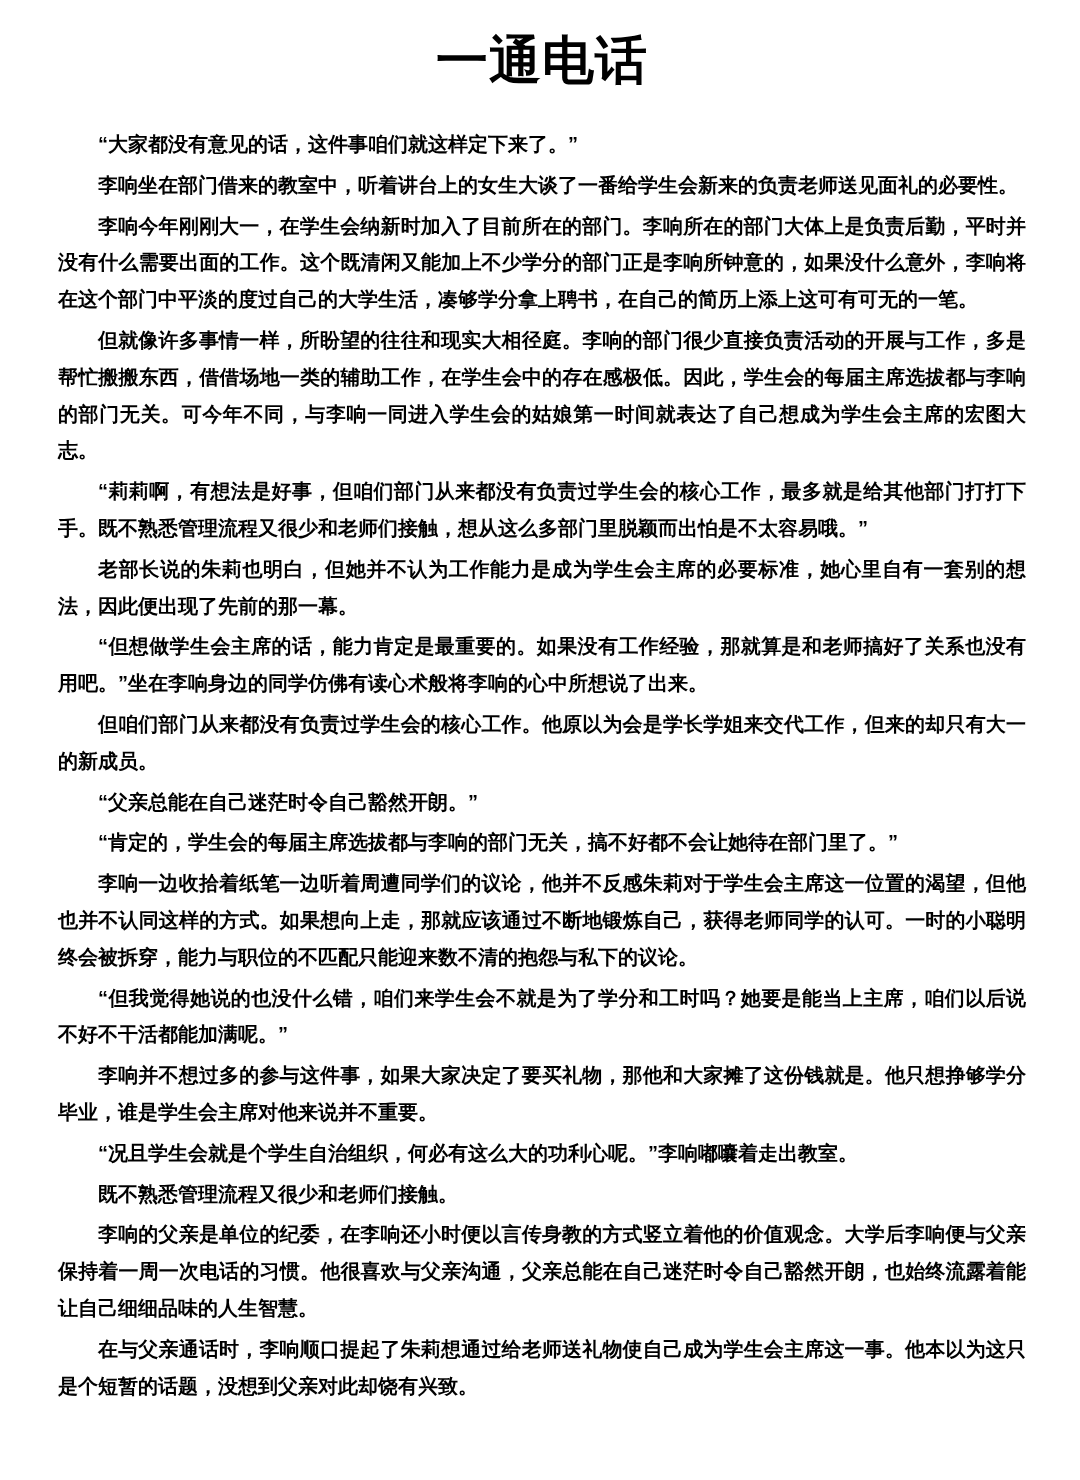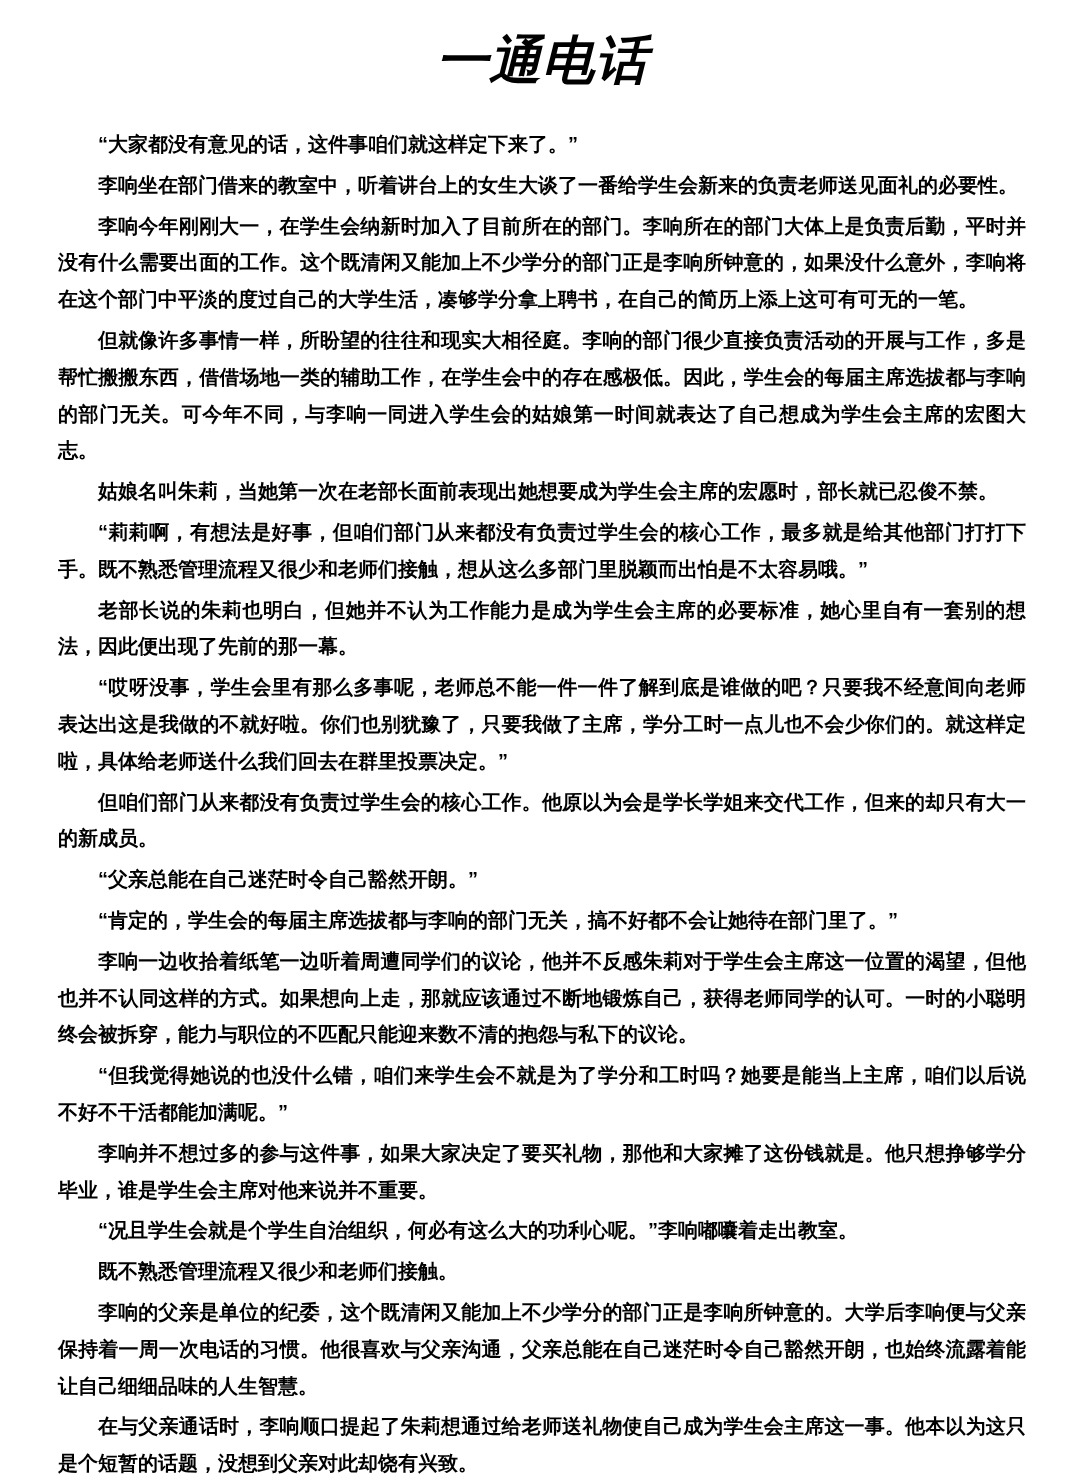--- a/index.html
+++ b/index.html
@@ -19,21 +19,20 @@
     padding: 20px 50px 0 54px;
   }
   .doc-title {
     margin: 0;
     padding: 4px 0 0 0;
     text-align: center;
     font-size: 52px;
     line-height: 72px;
     font-weight: bold;
     letter-spacing: 1px;
-    font-style: italic;
   }
   .doc-body {
     margin-top: 30px;
   }
   .doc-body p {
     margin: 4px;
     font-size: 20px;
     line-height: 36.8px;
     font-weight: bold;
     text-align: justify;
@@ -44,29 +43,28 @@
 </head>
 <body>
 
 <div class="page">
   <h1 class="doc-title">一通电话</h1>
   <div class="doc-body">
     <p>“大家都没有意见的话，这件事咱们就这样定下来了。”</p>
     <p>李响坐在部门借来的教室中，听着讲台上的女生大谈了一番给学生会新来的负责老师送见面礼的必要性。</p>
     <p>李响今年刚刚大一，在学生会纳新时加入了目前所在的部门。李响所在的部门大体上是负责后勤，平时并没有什么需要出面的工作。这个既清闲又能加上不少学分的部门正是李响所钟意的，如果没什么意外，李响将在这个部门中平淡的度过自己的大学生活，凑够学分拿上聘书，在自己的简历上添上这可有可无的一笔。</p>
     <p>但就像许多事情一样，所盼望的往往和现实大相径庭。李响的部门很少直接负责活动的开展与工作，多是帮忙搬搬东西，借借场地一类的辅助工作，在学生会中的存在感极低。因此，学生会的每届主席选拔都与李响的部门无关。可今年不同，与李响一同进入学生会的姑娘第一时间就表达了自己想成为学生会主席的宏图大志。</p>
-    <p>姑娘名叫朱莉，当她第一次在老部长面前表现出她想要成为学生会主席的宏愿时，部长就已忍俊不禁。</p>
     <p>“莉莉啊，有想法是好事，但咱们部门从来都没有负责过学生会的核心工作，最多就是给其他部门打打下手。既不熟悉管理流程又很少和老师们接触，想从这么多部门里脱颖而出怕是不太容易哦。”</p>
     <p>老部长说的朱莉也明白，但她并不认为工作能力是成为学生会主席的必要标准，她心里自有一套别的想法，因此便出现了先前的那一幕。</p>
-    <p>“哎呀没事，学生会里有那么多事呢，老师总不能一件一件了解到底是谁做的吧？只要我不经意间向老师表达出这是我做的不就好啦。你们也别犹豫了，只要我做了主席，学分工时一点儿也不会少你们的。就这样定啦，具体给老师送什么我们回去在群里投票决定。”</p>
+    <p>“但想做学生会主席的话，能力肯定是最重要的。如果没有工作经验，那就算是和老师搞好了关系也没有用吧。”坐在李响身边的同学仿佛有读心术般将李响的心中所想说了出来。</p>
     <p>但咱们部门从来都没有负责过学生会的核心工作。他原以为会是学长学姐来交代工作，但来的却只有大一的新成员。</p>
     <p>“父亲总能在自己迷茫时令自己豁然开朗。”</p>
     <p>“肯定的，学生会的每届主席选拔都与李响的部门无关，搞不好都不会让她待在部门里了。”</p>
     <p>李响一边收拾着纸笔一边听着周遭同学们的议论，他并不反感朱莉对于学生会主席这一位置的渴望，但他也并不认同这样的方式。如果想向上走，那就应该通过不断地锻炼自己，获得老师同学的认可。一时的小聪明终会被拆穿，能力与职位的不匹配只能迎来数不清的抱怨与私下的议论。</p>
     <p>“但我觉得她说的也没什么错，咱们来学生会不就是为了学分和工时吗？她要是能当上主席，咱们以后说不好不干活都能加满呢。”</p>
     <p>李响并不想过多的参与这件事，如果大家决定了要买礼物，那他和大家摊了这份钱就是。他只想挣够学分毕业，谁是学生会主席对他来说并不重要。</p>
     <p>“况且学生会就是个学生自治组织，何必有这么大的功利心呢。”李响嘟囔着走出教室。</p>
     <p>既不熟悉管理流程又很少和老师们接触。</p>
-    <p>李响的父亲是单位的纪委，这个既清闲又能加上不少学分的部门正是李响所钟意的。大学后李响便与父亲保持着一周一次电话的习惯。他很喜欢与父亲沟通，父亲总能在自己迷茫时令自己豁然开朗，也始终流露着能让自己细细品味的人生智慧。</p>
+    <p>李响的父亲是单位的纪委，在李响还小时便以言传身教的方式竖立着他的价值观念。大学后李响便与父亲保持着一周一次电话的习惯。他很喜欢与父亲沟通，父亲总能在自己迷茫时令自己豁然开朗，也始终流露着能让自己细细品味的人生智慧。</p>
     <p>在与父亲通话时，李响顺口提起了朱莉想通过给老师送礼物使自己成为学生会主席这一事。他本以为这只是个短暂的话题，没想到父亲对此却饶有兴致。</p>
 
   </div>
 </div>
 
 </body></html>

